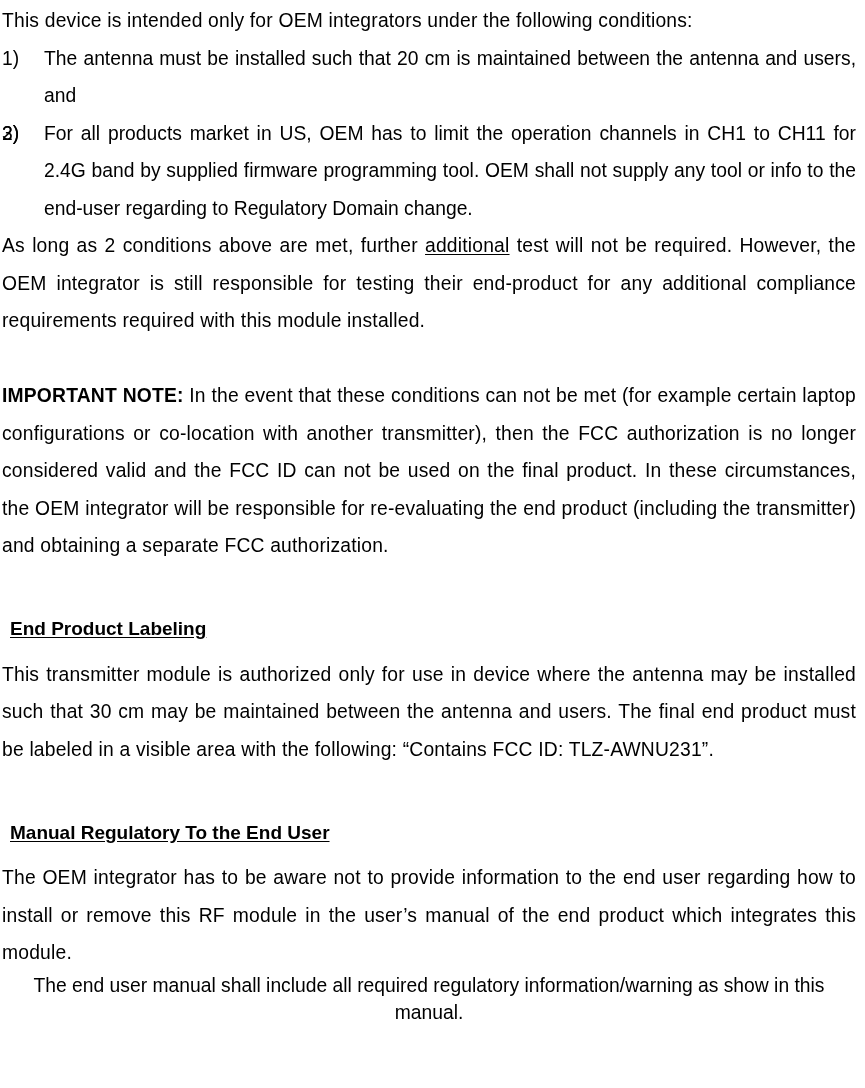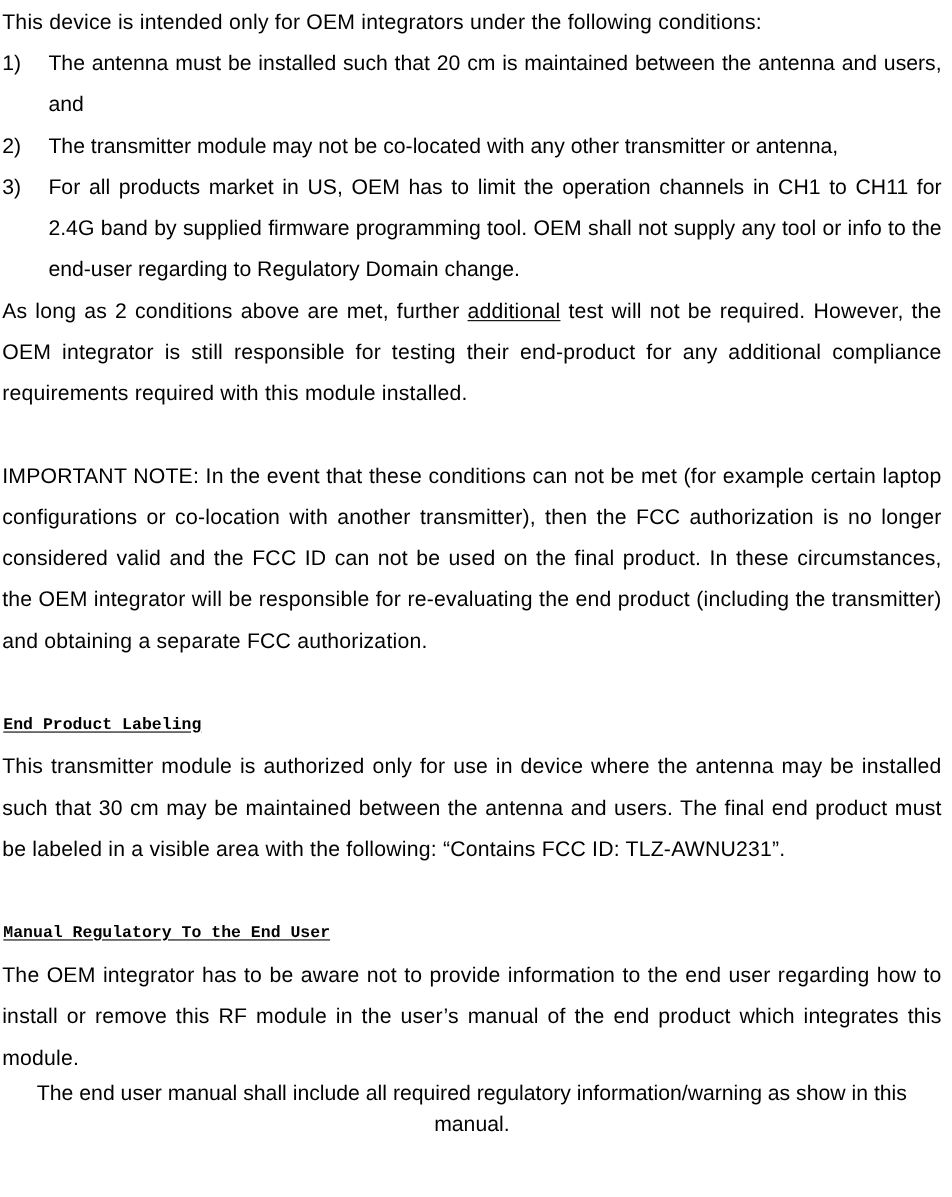--- a/index.html
+++ b/index.html
@@ -56,34 +56,33 @@
     left: 0;
     top: 0;
     width: 34px;
     text-align: left;
     font-size: 19.3px;
     line-height: 37.5px;
   }
 
   
   .heading {
-    font-size: 15px;
+    font-size: 19px;
     line-height: 37.5px;
     font-weight: bold;
     text-decoration: underline;
     text-underline-offset: 2px;
-    margin: 1px;
+    margin: 8px;
     display: block;
-    font-family: Liberation Mono, monospace;
   }
   .heading span {
     display: inline;
   }
 
-  .bold { font-weight: normal; }
+  .bold { font-weight: bold; }
   .u { text-decoration: underline; text-underline-offset: 2px; }
 
   
   .blank-line {
     height: 37.5px;
     line-height: 37.5px;
     font-size: 19.3px;
   }
 
   
@@ -101,21 +100,20 @@
 
   <p class="para">This device is intended only for OEM integrators under the following conditions:</p>
 
   <ul class="numlist">
     <li>
       <span class="marker">1)</span>
       <span>The antenna must be installed such that 20 cm is maintained between the antenna and users, and</span>
     </li>
     <li>
       <span class="marker">2)</span>
-      <span>The transmitter module may not be co-located with any other transmitter or antenna,</span>
     </li>
     <li>
       <span class="marker">3)</span>
       <span>For all products market in US, OEM has to limit the operation channels in CH1 to CH11 for 2.4G band by supplied firmware programming tool. OEM shall not supply any tool or info to the end-user regarding to Regulatory Domain change.</span>
     </li>
   </ul>
 
   <p class="para last-line-natural"><span>As long as 2 conditions above are met, further </span><span class="u">additional</span><span> test will not be required. However, the OEM integrator is still responsible for testing their end-product for any additional compliance requirements required with this module installed.</span></p>
 
   <div class="blank-line">&nbsp;</div>

